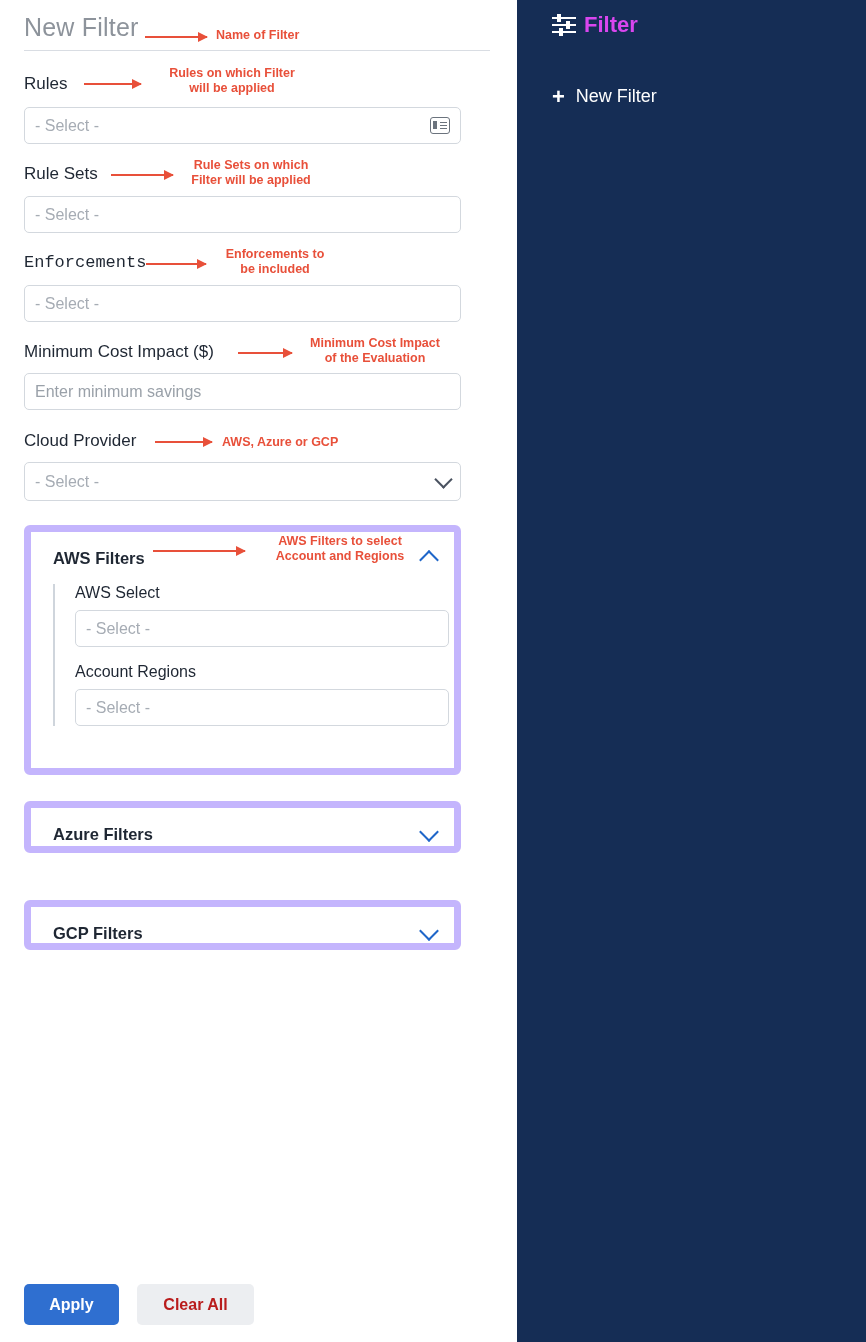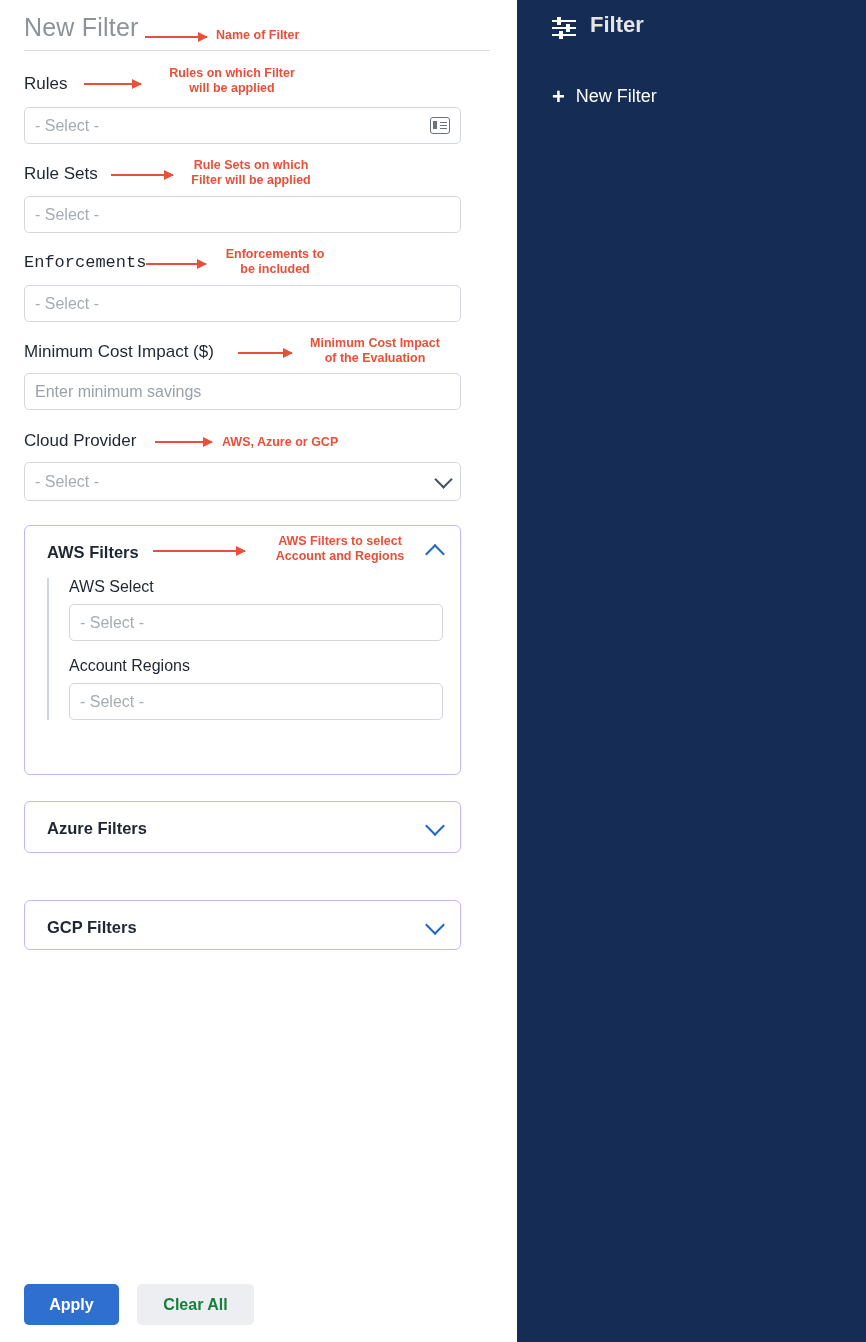--- a/index.html
+++ b/index.html
@@ -131,21 +131,21 @@
     border-left: 10px solid #e8503a;
     border-top: 5px solid transparent;
     border-bottom: 5px solid transparent;
   }
 
   
   .card {
     position: absolute;
     box-sizing: border-box;
     width: 437px;
-    border: 1px solid #c4b5fd;
+    border: 7px solid #c4b5fd;
     border-radius: 6px;
     background: #fff;
   }
   .card-head {
     height: 52px;
     display: flex;
     align-items: center;
     justify-content: space-between;
     padding: 0 18px 0 22px;
   }
@@ -199,38 +199,38 @@
     top: 1284px;
     width: 95px;
     background: #2f6fd0;
     color: #ffffff;
   }
   .btn-clear {
     left: 137px;
     top: 1284px;
     width: 117px;
     background: #eceef1;
-    color: #15803d;
+    color: #b91c1c;
   }
 
   
   .nav-panel {
     width: 349px;
     height: 1342px;
     background: #152d55;
     position: relative;
   }
   .nav-title {
     position: absolute;
     left: 35px;
     top: 12px;
     display: flex;
-    align-items: flex-end;
-    gap: 14px;
-    color: #e5e5e5;
+    align-items: center;
+    gap: 8px;
+    color: #d946ef;
     font-size: 22px;
     font-weight: bold;
   }
   .slider-icon {
     width: 24px; height: 20px;
     position: relative;
   }
   .slider-icon i {
     position: absolute;
     left: 0; width: 24px; height: 2.4px;

